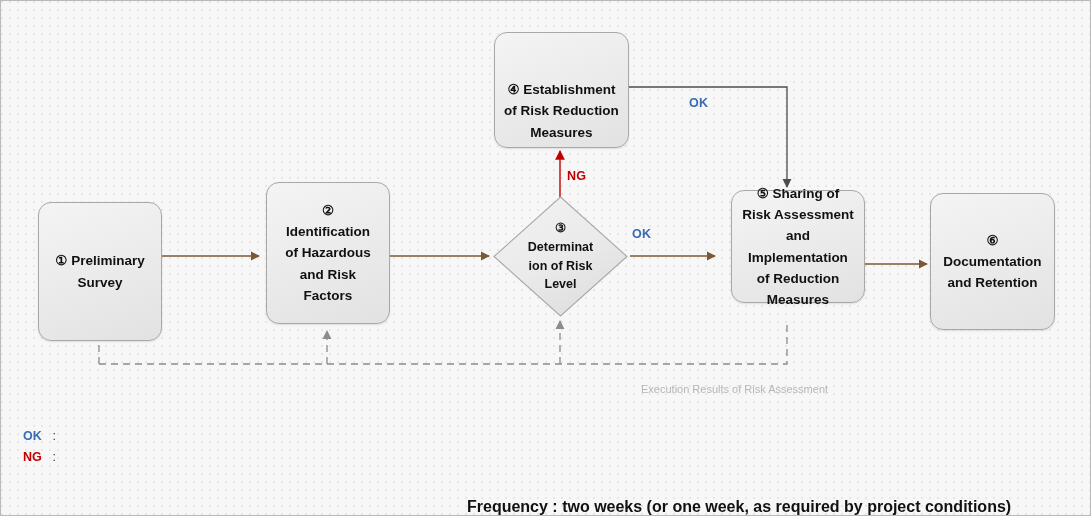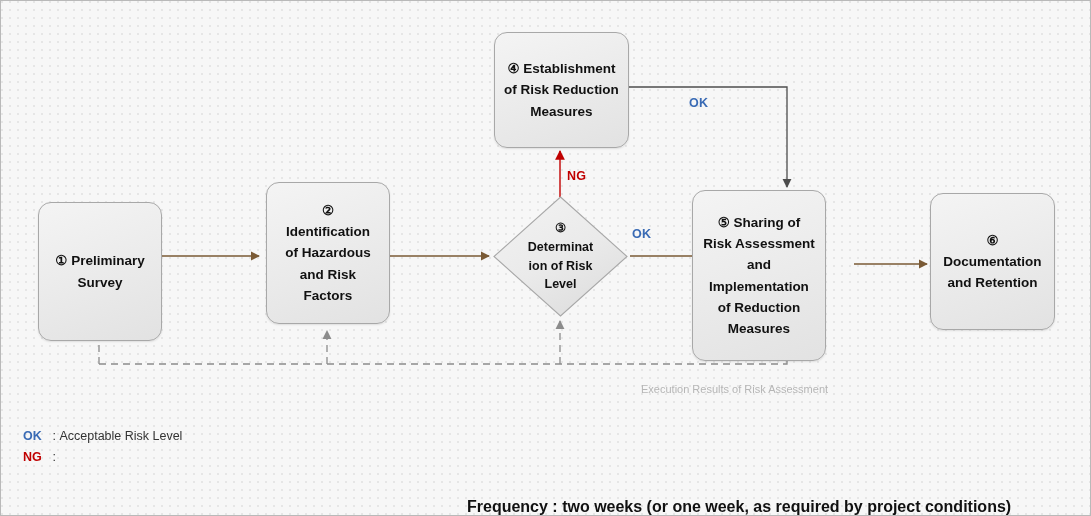--- a/index.html
+++ b/index.html
@@ -170,27 +170,27 @@
         </linearGradient>
       </defs>
       <polygon points="67.5,1 134,60.5 67.5,120 1,60.5" fill="url(#dgrad)" stroke="#a8a8a8" stroke-width="1.1"></polygon>
     </svg>
     <div class="diamond-label">③
 Determinat
 ion of Risk
 Level</div>
   </div>
 
-  <div class="node" style="left:493px; top:31px; width:135px; height:116px;">
+  <div class="node" style="left:493px; top:31px; width:135px; height:116px;align-items:flex-end;">
     <span>④ Establishment
 of Risk Reduction
 Measures</span>
   </div>
 
-  <div class="node" style="left:691px; top:189px; width:134px; height:171px;">
+  <div class="node" style="left:730px; top:189px; width:134px; height:113px;">
     <span>⑤ Sharing of
 Risk Assessment
 and
 Implementation
 of Reduction
 Measures</span>
   </div>
 
   <div class="node" style="left:929px; top:192px; width:125px; height:137px;">
     <span>⑥
@@ -201,21 +201,21 @@
   <div class="edge-label" style="left:631px; top:226px; color:#3a6bb5;">OK</div>
 
   <div class="edge-label" style="left:566px; top:168px; color:#c00000;">NG</div>
 
   <div class="edge-label" style="left:688px; top:95px; color:#3a6bb5;">OK</div>
 
   <div class="feedback-caption" style="left:640px; top:382px;">Execution Results of Risk Assessment</div>
 
   <div class="legend" style="left:22px; top:425px;">
     <div class="legend-row">
-      <span class="legend-code" style="color:#3a6bb5;">OK</span><span> : </span><span class="legend-text">Acceptable Risk Level</span>
+      <span class="legend-code" style="color:#3a6bb5;">OK</span><span> : </span>
     </div>
     <div class="legend-row">
       <span class="legend-code" style="color:#c00000;">NG</span><span> : </span>
     </div>
   </div>
 
   <div class="frequency-note" style="left:466px; top:469px;">Frequency : two weeks (or one week, as required by project conditions)</div>
 
 </div>
 

